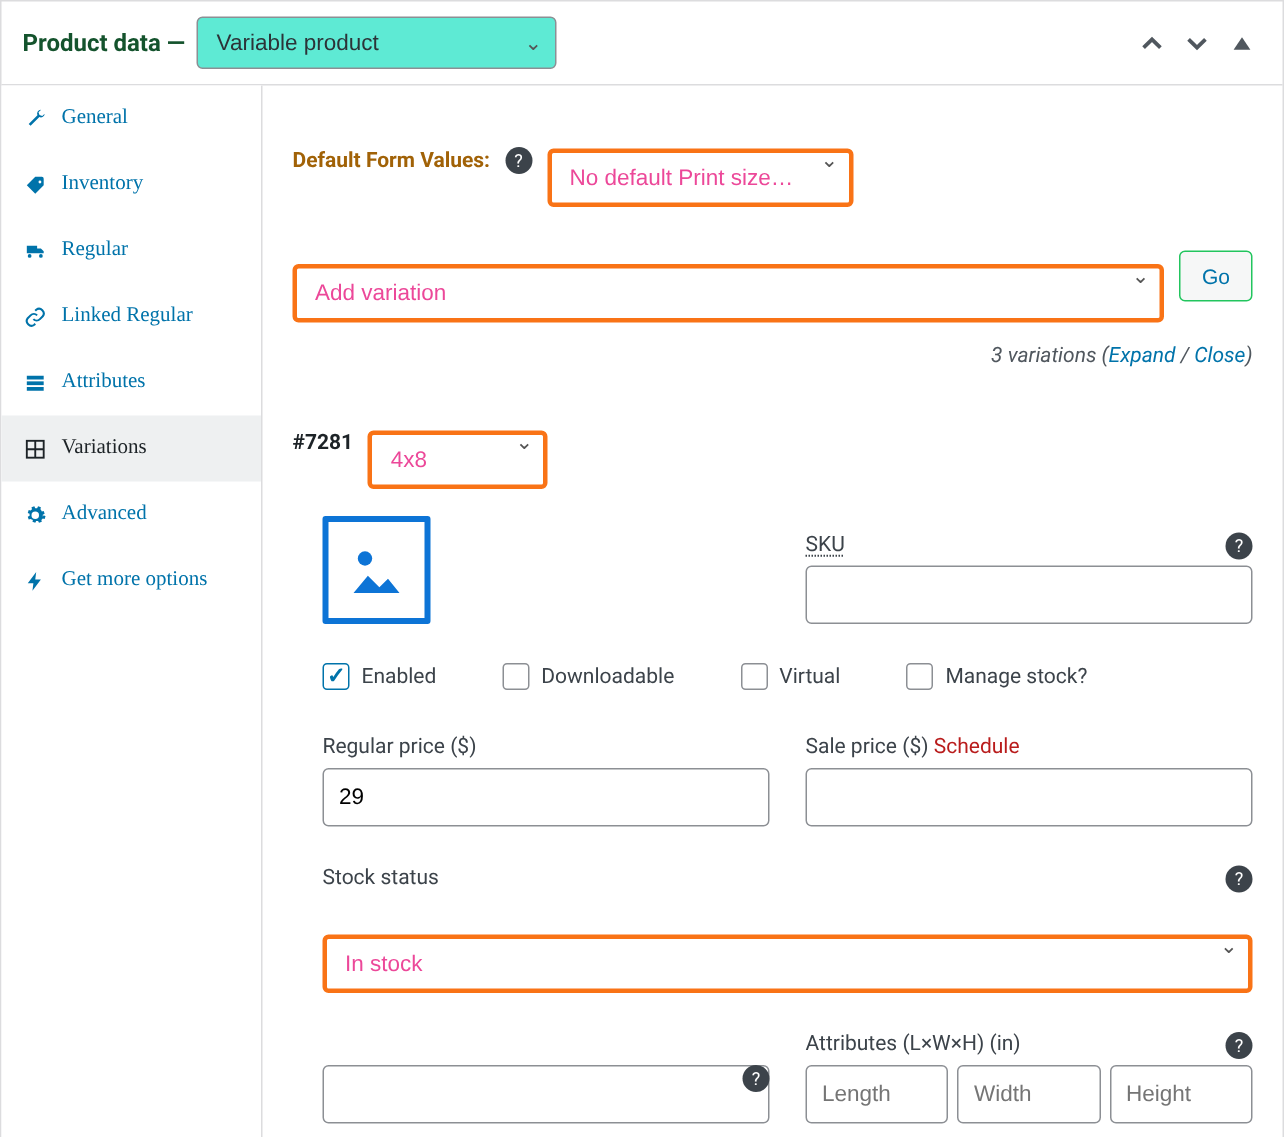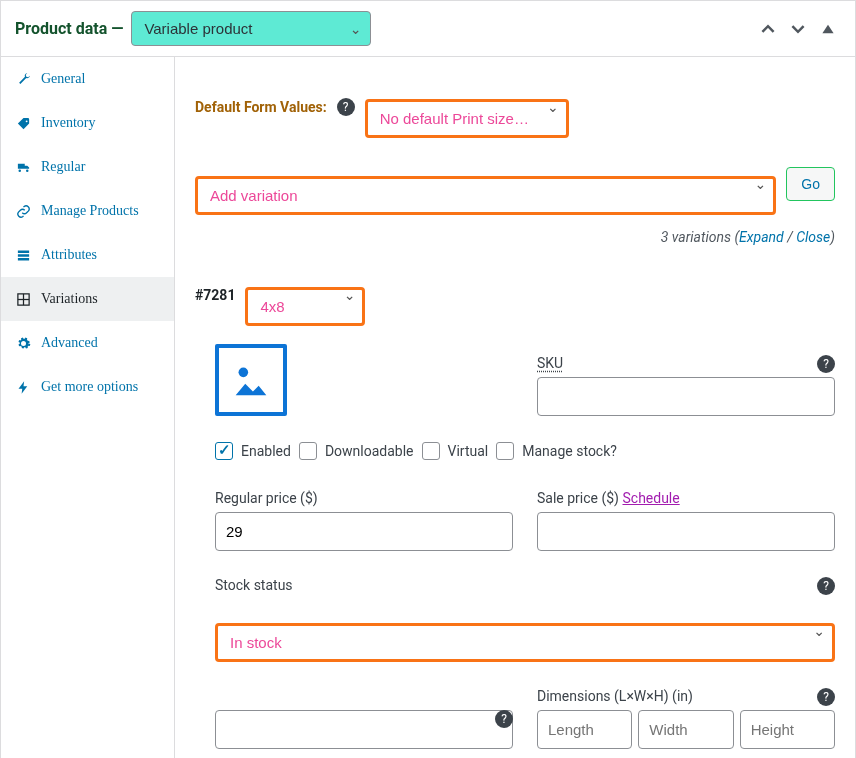--- a/index.html
+++ b/index.html
@@ -28,26 +28,26 @@
 .var-meta .link { color: #0073aa; cursor: pointer; }
 .var-header { display: flex; align-items: center; gap: 10px; margin-bottom: 18px; }
 .var-num { font-weight: 700; color: #1d2327; }
 .var-body { padding: 0 0 0 20px; }
 .grid2 { display: grid; grid-template-columns: 1fr 1fr; gap: 24px; margin-bottom: 26px; align-items: end; }
 .thumb { width: 72px; height: 72px; border: 4px solid #0d74d6; border-radius: 2px; display: flex; align-items: center; justify-content: center; cursor: pointer; color: #0d74d6; }
 .fieldcol { display: flex; flex-direction: column; gap: 6px; position: relative; }
 .field-label { color: #3c434a; font-size: 14px; }
 .field-label u { text-decoration: underline dotted; text-underline-offset: 3px; }
 .input { width: 100%; padding: 10px 10px; border: 1px solid #8c8f94; border-radius: 4px; font-size: 15px; color: #000000; }
-.checks { display: flex; gap: 8px; align-items: center; margin-bottom: 30px; }
+.checks { display: flex; gap: 44px; align-items: center; margin-bottom: 30px; }
 .chk { display: flex; align-items: center; gap: 8px; color: #3c434a; }
 .chk input { width: 18px; height: 18px; border: 1px solid #8c8f94; border-radius: 3px; appearance: none; position: relative; cursor: pointer; }
 .chk input:checked { background: #fff; border-color: #0073aa; }
 .chk input:checked::after { content: '✓'; position: absolute; left: 2px; top: -2px; color: #0073aa; font-size: 15px; font-weight: bold; }
-.link-a { color: #a21caf; text-decoration: underline; cursor: pointer; }
+.link-a { color: #b91c1c; cursor: pointer; }
 .help-abs { position: absolute; right: 0; top: 0; }
 .dim-row { display: flex; gap: 6px; }
 .dim-row .input { flex: 1; }
 .chev { font-size: 14px; }
 .stock-wrap { position: relative; margin-bottom: 26px; }
 </style>
 </head>
 <body>
 
 <div class="panel">
@@ -105,21 +105,21 @@
         </span>
         <span>Regular</span>
       </div>
       <div class="tab">
         <span class="ticon">
           <svg width="15" height="15" viewBox="0 0 24 24" fill="none" stroke="currentColor" stroke-width="2.2">
               <path d="M10 14a5 5 0 0 0 7 0l3-3a5 5 0 0 0-7-7l-1 1"></path>
               <path d="M14 10a5 5 0 0 0-7 0l-3 3a5 5 0 0 0 7 7l1-1"></path>
             </svg>
         </span>
-        <span>Manage Products</span>
+        <span>Linked Regular</span>
       </div>
       <div class="tab">
         <span class="ticon">
           <svg width="15" height="15" viewBox="0 0 24 24" fill="currentColor">
               <rect x="3" y="4" width="18" height="4"></rect>
               <rect x="3" y="10" width="18" height="4"></rect>
               <rect x="3" y="16" width="18" height="4"></rect>
             </svg>
         </span>
         <span>Attributes</span>
@@ -252,21 +252,21 @@
           </span>
         </div>
 
         <div class="grid2">
           <div class="fieldcol">
             <span class="help-circle help-abs">?</span>
             <input class="input" type="text" style="">
           </div>
           <div class="fieldcol">
             <span class="help-circle help-abs">?</span>
-            <label class="field-label">Dimensions (L×W×H) (in)</label>
+            <label class="field-label">Attributes (L×W×H) (in)</label>
             <div class="dim-row">
               <input class="input" type="text" placeholder="Length" style="">
               <input class="input" type="text" placeholder="Width" style="">
               <input class="input" type="text" placeholder="Height" style="">
             </div>
           </div>
         </div>
 
       </div>
     </div>

